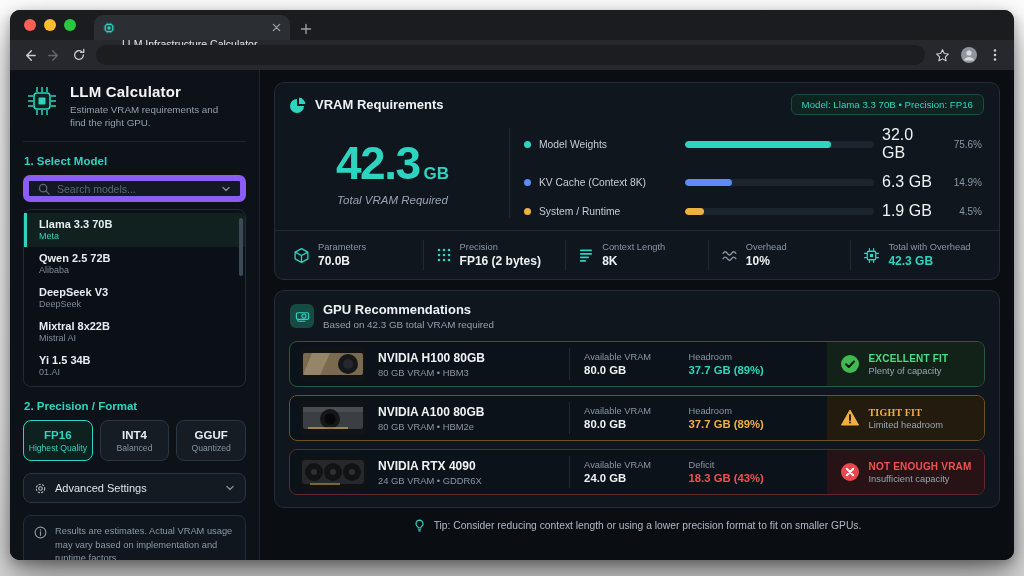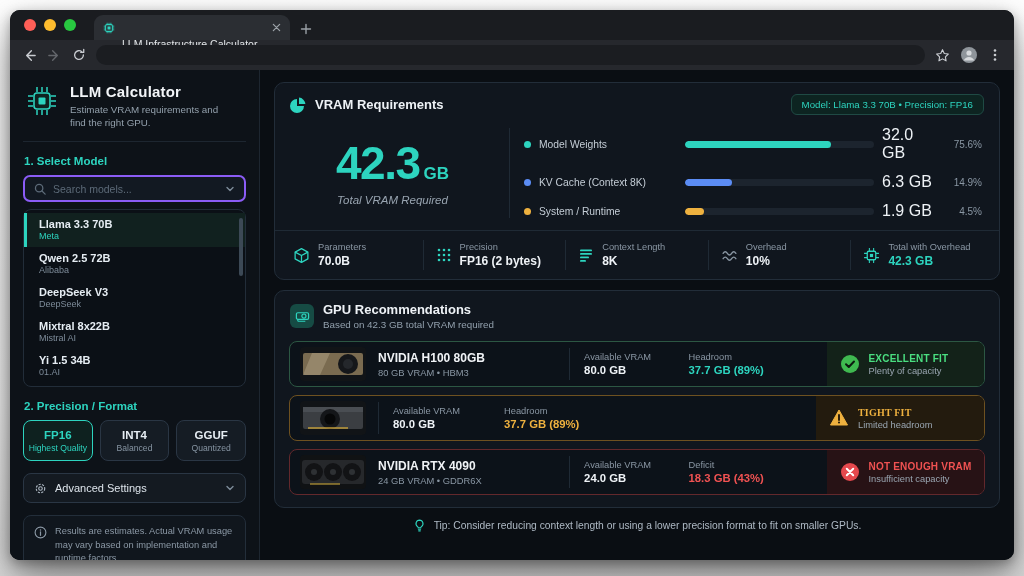--- a/index.html
+++ b/index.html
@@ -26,21 +26,21 @@
   
   .app { display:flex; height:490px; background:#0a0e13; }
   .sidebar { width:250px; background:#0d1218; border-right:1px solid #1d2630; padding:0 13px; }
   .main { flex:1; padding:12px 14px; overflow:hidden; }
 
   
   .side-header { display:flex; gap:10px; padding:13px 1px 12px; border-bottom:1px solid #1d2630; }
   .side-title { color:#f2f5f8; font-size:15px; font-weight:bold; letter-spacing:.2px; }
   .side-sub { color:#93a0ac; font-size:9.8px; line-height:1.35; margin-top:3px; width:150px; }
   .sec-label { color:#2dd4bf; font-size:11.5px; font-weight:bold; margin:13px 1px 8px; }
-  .searchbox { height:27px; background:#121922; border:2px solid #8b5cf6; border-radius:7px;
+  .searchbox { height:27px; background:#121922; border:6px solid #8b5cf6; border-radius:7px;
     display:flex; align-items:center; gap:7px; padding:0 9px; }
   .searchbox input { flex:1; background:transparent; border:none; outline:none;
     color:#cfd8e0; font-size:10.5px; }
   .searchbox input::placeholder { color:#5c6a78; }
   .model-list { position:relative; margin-top:7px; background:#0b1016; border:1px solid #222d39;
     border-radius:8px; padding:3px 0; }
   .model-item { padding:5px 12px 6px; border-left:3px solid transparent; cursor:pointer; }
   .model-item .m-name { color:#e6edf3; font-size:11px; font-weight:bold; }
   .model-item .m-vendor { color:#7d8b99; font-size:9px; margin-top:1px; }
   .model-item.selected { background:#11211f; border-left-color:#2dd4bf; }
@@ -436,20 +436,24 @@
 
           <div class="gpu-row warn">
             <svg class="gpu-img" viewBox="0 0 66 34">
               <rect width="66" height="34" rx="3" fill="#111417"></rect>
               <rect x="3" y="6" width="60" height="22" rx="2" fill="#3b3e42"></rect>
               <rect x="3" y="6" width="60" height="5" fill="#4a4e53"></rect>
               <circle cx="30" cy="18" r="10" fill="#141619"></circle>
               <circle cx="30" cy="18" r="5.5" fill="#060708"></circle>
               <rect x="8" y="26" width="40" height="2" fill="#c9a23a" opacity="0.7"></rect>
             </svg>
+            <div class="gpu-namecol">
+              <div class="gpu-name">NVIDIA A100 80GB</div>
+              <div class="gpu-specs">80 GB VRAM  •  HBM2e</div>
+            </div>
             <div class="gpu-col">
               <div class="col-label">Available VRAM</div>
               <div class="col-value">80.0 GB</div>
             </div>
             <div class="gpu-col wide">
               <div class="col-label">Headroom</div>
               <div class="col-value metric">37.7 GB (89%)</div>
             </div>
             <div class="status-area">
               <svg width="20" height="20" viewBox="0 0 20 20">

